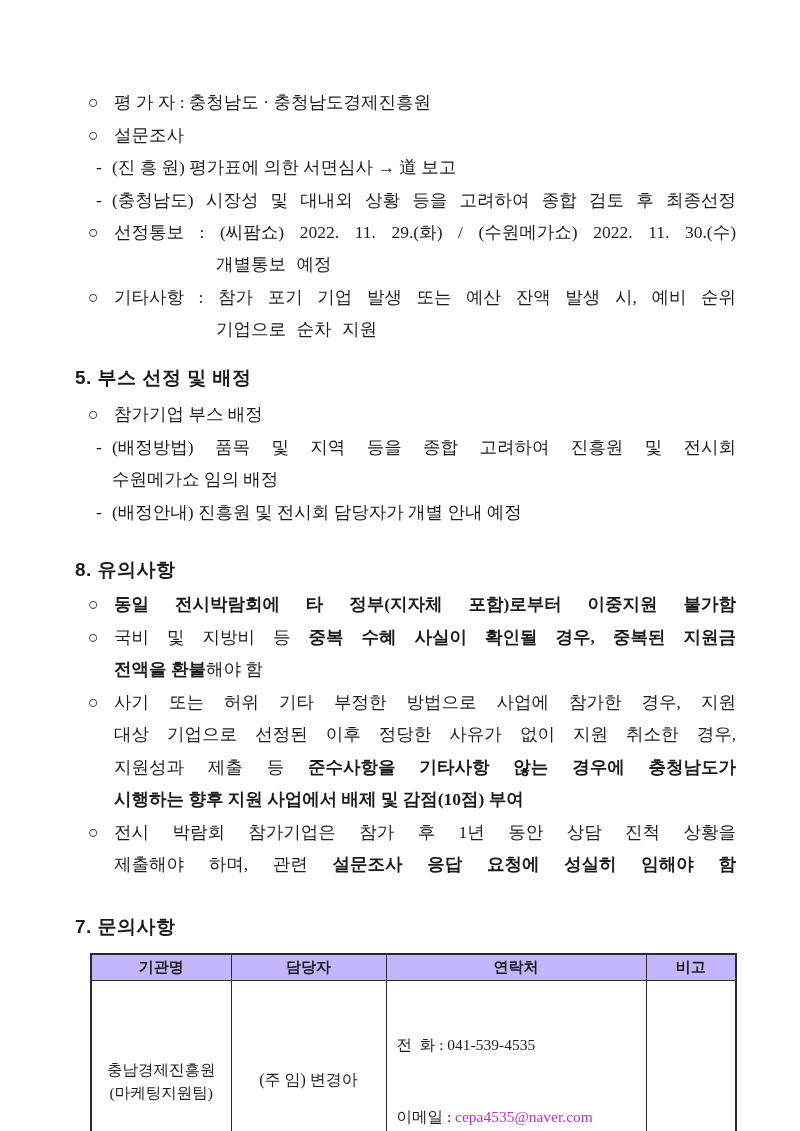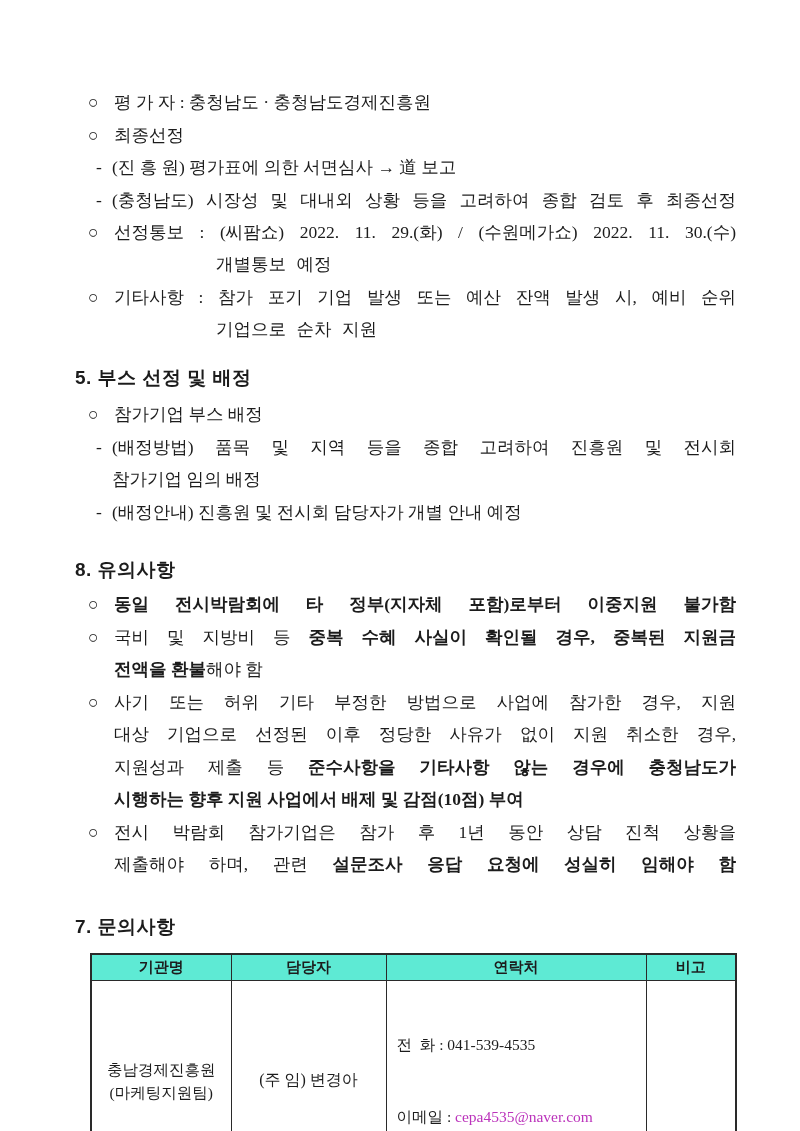--- a/index.html
+++ b/index.html
@@ -35,21 +35,21 @@
 
   table.contact-table {
     border-collapse:collapse;
     margin-left:2px;
     width:645px;
     table-layout:fixed;
     border:2px solid #2a2a2a;
   }
   .contact-table th, .contact-table td { border:1px solid #2a2a2a; padding:0; }
   .contact-table th {
-    background:#5eead4;
+    background:#c4b5fd;
     font-family:"Liberation Sans","DejaVu Sans",sans-serif;
     font-weight:700; font-size:15px;
     height:25px; text-align:center;
   }
   .contact-table td { height:58px; font-size:15.5px; }
   td.org-cell { text-align:center; line-height:23px; }
   td.manager-cell { text-align:center; font-size:16px; }
   td.contact-cell { padding:4px 10px; line-height:24px; white-space:pre-wrap; vertical-align:middle; }
   td.note-cell { text-align:center; }
   .email { color:#bb33bb; text-decoration:none; cursor:pointer; }
@@ -59,21 +59,21 @@
 
 <div class="page">
   <div class="content">
 
     <div class="line">
       <span class="m">○</span>
       <span class="t">평 가 자 : 충청남도 · 충청남도경제진흥원</span>
     </div>
     <div class="line">
       <span class="m">○</span>
-      <span class="t">최종선정</span>
+      <span class="t">설문조사</span>
     </div>
     <div class="line dash">
       <span class="m">-</span>
       <span class="t">(진 흥 원) 평가표에 의한 서면심사 → 道 보고</span>
     </div>
     <div class="line dash fill">
       <span class="m">-</span>
       <span class="t">(충청남도) 시장성 및 대내외 상황 등을 고려하여 종합 검토 후 최종선정</span>
     </div>
     <div class="line fill">
@@ -94,21 +94,21 @@
     <div class="heading h5">5. 부스 선정 및 배정</div>
     <div class="line">
       <span class="m">○</span>
       <span class="t">참가기업 부스 배정</span>
     </div>
     <div class="line dash fill">
       <span class="m">-</span>
       <span class="t">(배정방법) 품목 및 지역 등을 종합 고려하여 진흥원 및 전시회</span>
     </div>
     <div class="line cont5">
-      <span class="t">참가기업 임의 배정</span>
+      <span class="t">수원메가쇼 임의 배정</span>
     </div>
     <div class="line dash">
       <span class="m">-</span>
       <span class="t">(배정안내) 진흥원 및 전시회 담당자가 개별 안내 예정</span>
     </div>
 
     <div class="heading h6">8. 유의사항</div>
     <div class="line fill">
       <span class="m">○</span>
       <span class="t"><b>동일 전시박람회에 타 정부(지자체 포함)로부터 이중지원 불가함</b></span>

